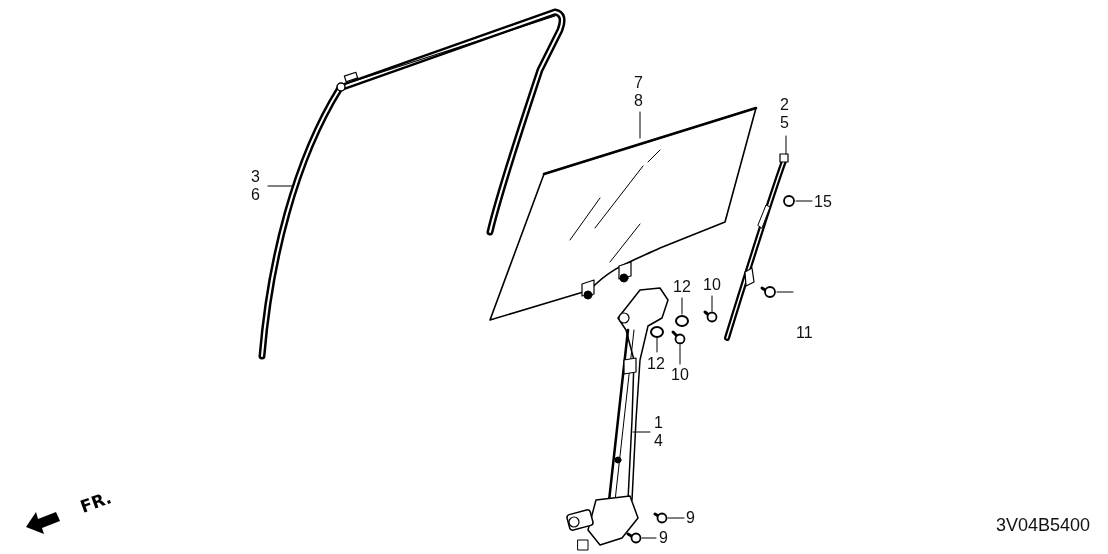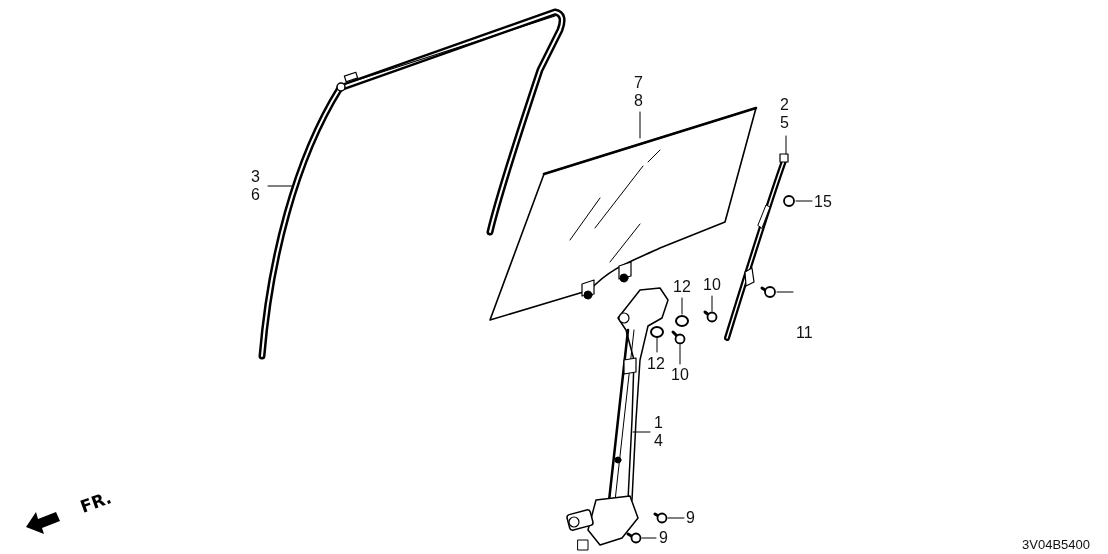--- a/index.html
+++ b/index.html
@@ -2,21 +2,21 @@
 <html><head>
   <meta charset="utf-8">
   <style>
     html, body { margin:0; padding:0; background:#ffffff; }
     body { width:1108px; height:554px; position:relative; overflow:hidden;
            font-family:"Liberation Sans", sans-serif; }
     #diagram { position:absolute; left:0; top:0; width:1108px; height:554px; }
     .callout { position:absolute; font-size:16px; color:#111; line-height:18px;
                text-align:center; cursor:pointer; }
     .callout span { display:block; }
-    .code { position:absolute; right:18px; top:537px; font-size:13px; color:#111; }
+    .code { position:absolute; right:18px; top:515px; font-size:18px; color:#111; }
     .fr { position:absolute; left:22px; top:494px; }
     .fr-label { position:absolute; left:58px; top:-2px; font-weight:bold; font-size:17px;
                 color:#000; transform:rotate(-20deg); font-family:"DejaVu Sans", sans-serif; }
   </style>
 </head>
 <body>
 
 <svg id="diagram" viewBox="0 0 1108 554" xmlns="http://www.w3.org/2000/svg">
   <g fill="none" stroke="#000" stroke-linecap="round" stroke-linejoin="round">
 

